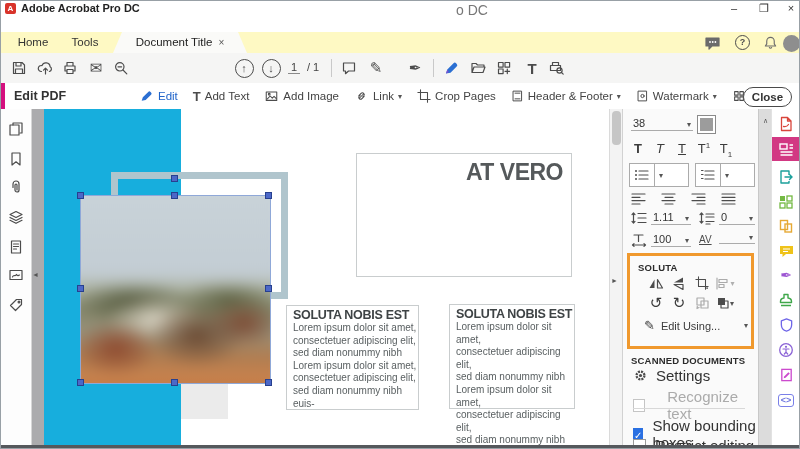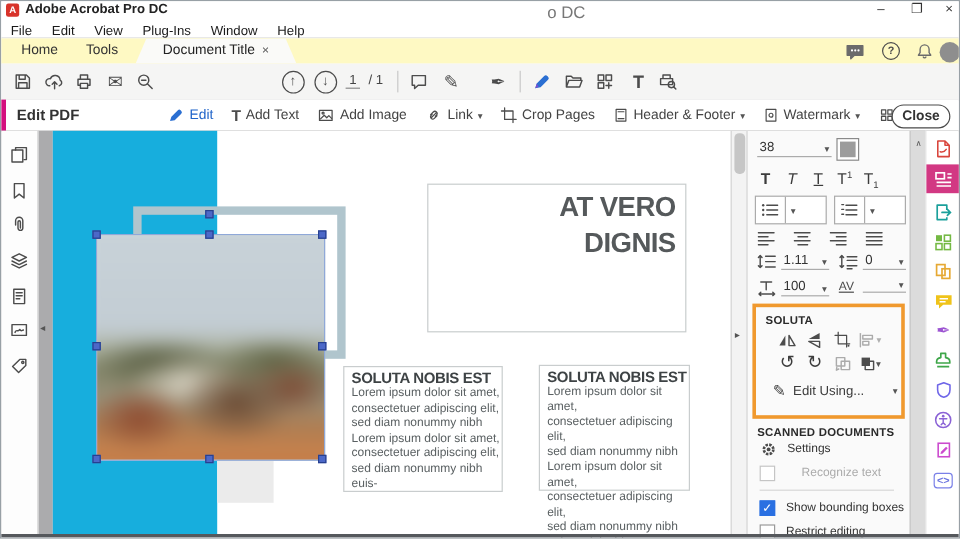--- a/index.html
+++ b/index.html
@@ -85,21 +85,21 @@
   .grpsel .gs-dd{border-left:1px solid #ABABAB;padding:0 4px;height:100%;display:flex;align-items:center;}
   .objbox{left:4px;top:144px;width:127px;height:96px;border:3px solid #F0992E;background:#FAFAFA;box-sizing:border-box;}
   .sechead{font-size:9.5px;font-weight:bold;color:#2B2B2B;letter-spacing:0.2px;}
   .oico{width:20px;height:18px;display:flex;align-items:center;justify-content:center;}
   .rot{font-size:15px;color:#3C3C3C;line-height:14px;}
   .gray-ic{opacity:0.45;}
   .editusing{font-size:11px;color:#3C3C3C;}
   .chk{width:13px;height:13px;border:1px solid #9a9a9a;background:#fff;box-sizing:border-box;}
   .chk-on{background:#2A70E2;border-color:#2A70E2;color:#fff;font-size:10px;text-align:center;line-height:13px;}
   .chk-dis{border-color:#C5C5C5;}
-  .plabel{font-size:10px;color:#333;}
+  .plabel{font-size:15px;color:#333;}
   .plabel-dis{color:#ABABAB;}
   .pdivider{height:1px;background:#D8D8D8;}
   
   .pscroll{left:757px;top:0;bottom:0;width:13px;background:#DCDCDC;border-left:1px solid #C8C8C8;text-align:center;}
   
   .rtools{left:770px;top:0;bottom:0;width:28px;background:#FFFFFF;border-left:1px solid #E2E2E2;}
   .rico{left:4px;width:20px;height:20px;display:flex;align-items:center;justify-content:center;}
   .edit-tile{left:0;top:28px;width:28px;height:24px;background:#D23883;display:flex;align-items:center;justify-content:center;}
   .pen-glyph{font-size:14px;}
   .code-glyph{font-size:9px;font-weight:bold;color:#6B74DF;border:1.5px solid #7A80E8;border-radius:3px;padding:1px 2px;line-height:9px;}
@@ -111,28 +111,20 @@
 
   <div class="abs titlebar">
     <div class="abs appicon">A</div>
     <div class="abs apptitle">Adobe Acrobat Pro DC</div>
     <div class="abs ghost">o DC</div>
     <div class="abs winbtn" style="left:722px;">–</div>
     <div class="abs winbtn" style="left:752px;">❐</div>
     <div class="abs winbtn" style="left:779px;">×</div>
   </div>
 
-  <div class="abs menubar">
-    <span class="menuitem">File</span>
-    <span class="menuitem">Edit</span>
-    <span class="menuitem">View</span>
-    <span class="menuitem">Plug-Ins</span>
-    <span class="menuitem">Window</span>
-    <span class="menuitem">Help</span>
-  </div>
 
   <div class="abs tabbar">
     <div class="abs tab" style="left:8px;width:48px;">Home</div>
     <div class="abs tab" style="left:60px;width:48px;">Tools</div>
     <div class="abs tab tab-active">
       <span>Document Title</span><span class="tabx">×</span>
     </div>
     <div class="abs tabright" style="left:703px;">
       <svg width="17" height="16" viewBox="0 0 17 16">
           <path class="ic" style="fill:#6b6b6b;stroke:#6b6b6b" d="M2 3h13v8h-7l-3 3v-3H2z"></path>
@@ -357,21 +349,20 @@
       <div class="abs handle" style="left:221px;top:83px;"></div>
       <div class="abs handle" style="left:127px;top:66px;"></div>
       <div class="abs handle" style="left:33px;top:176px;"></div>
       <div class="abs handle" style="left:221px;top:176px;"></div>
       <div class="abs handle" style="left:33px;top:270px;"></div>
       <div class="abs handle" style="left:127px;top:270px;"></div>
       <div class="abs handle" style="left:221px;top:270px;"></div>
 
       <div class="abs headline">
         <div>AT VERO</div>
-        <div>DIGNIS</div>
       </div>
 
       <div class="abs colbox" style="left:242px;top:196px;width:133px;height:105px;">
         <h4>SOLUTA NOBIS EST</h4>
         <div>Lorem ipsum dolor sit amet,</div>
         <div>consectetuer adipiscing elit,</div>
         <div>sed diam nonummy nibh</div>
         <div>Lorem ipsum dolor sit amet,</div>
         <div>consectetuer adipiscing elit,</div>
         <div>sed diam nonummy nibh euis-</div>

